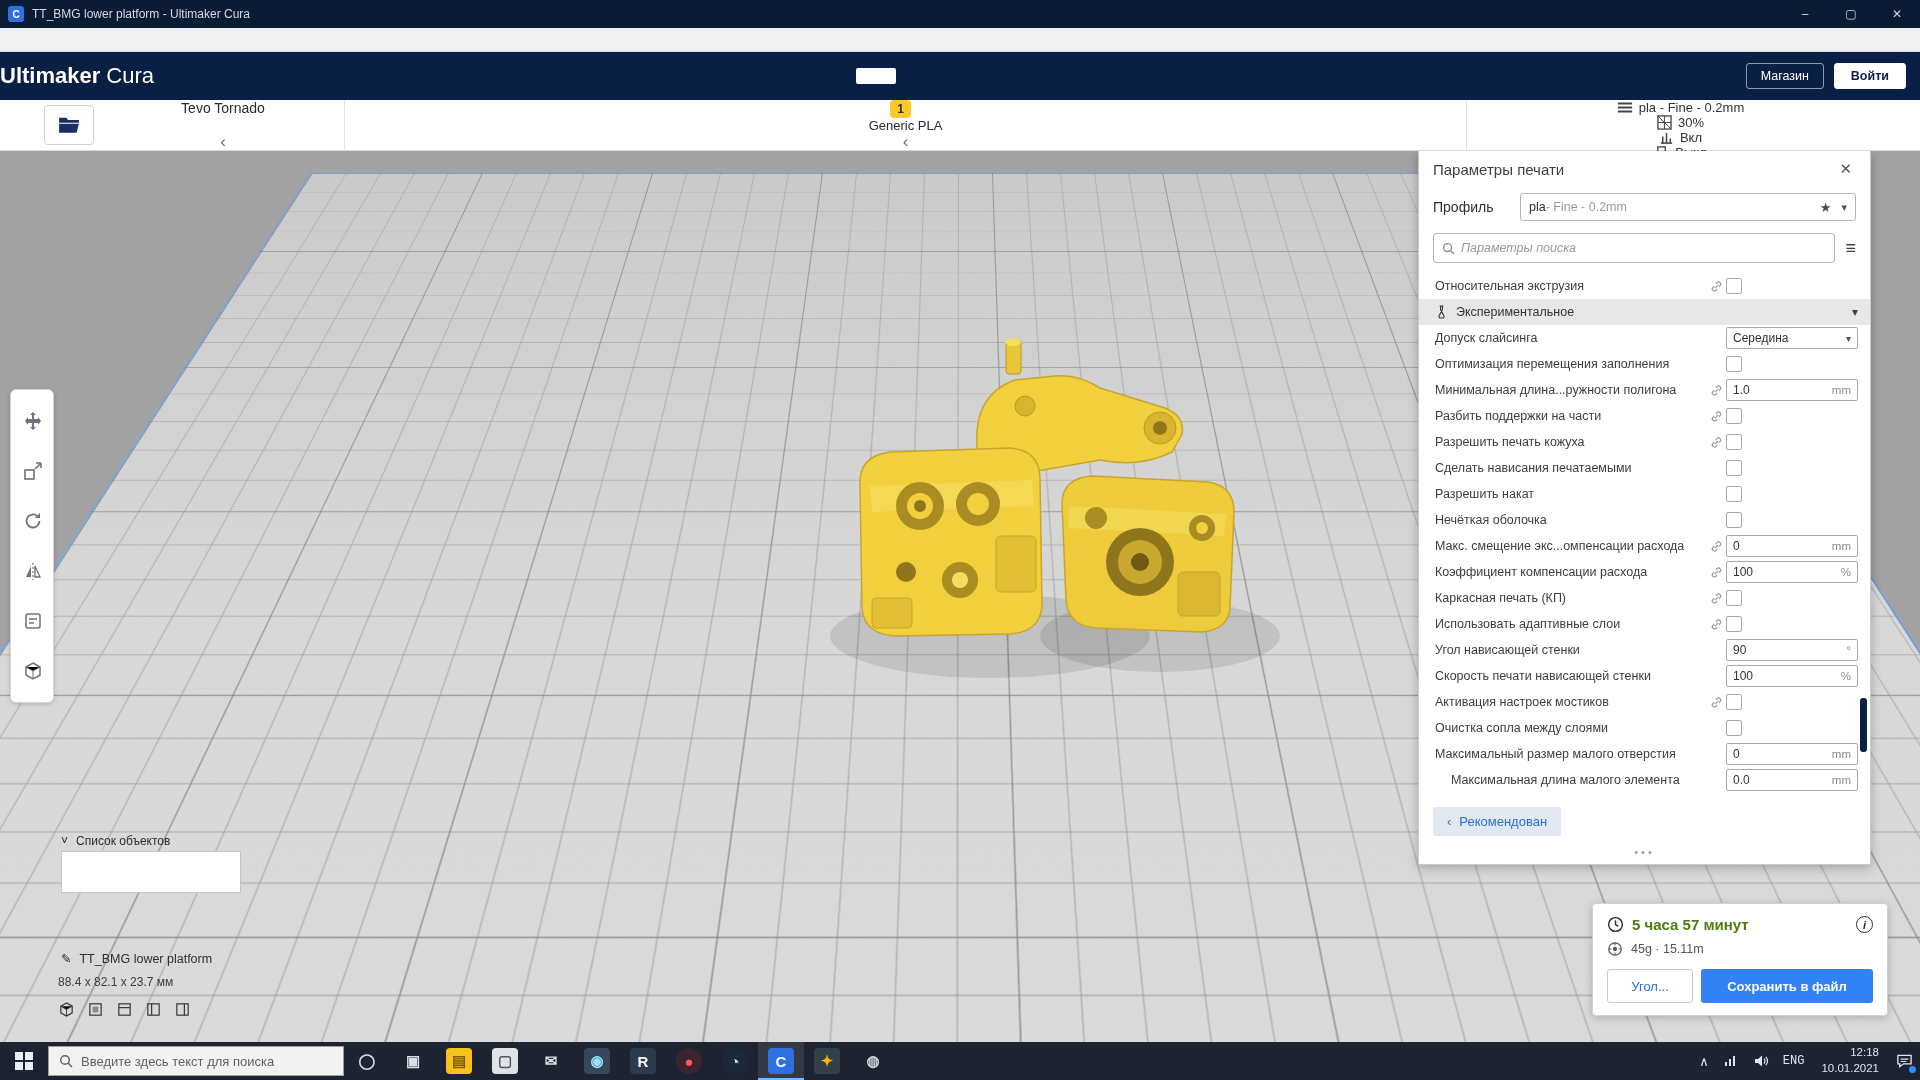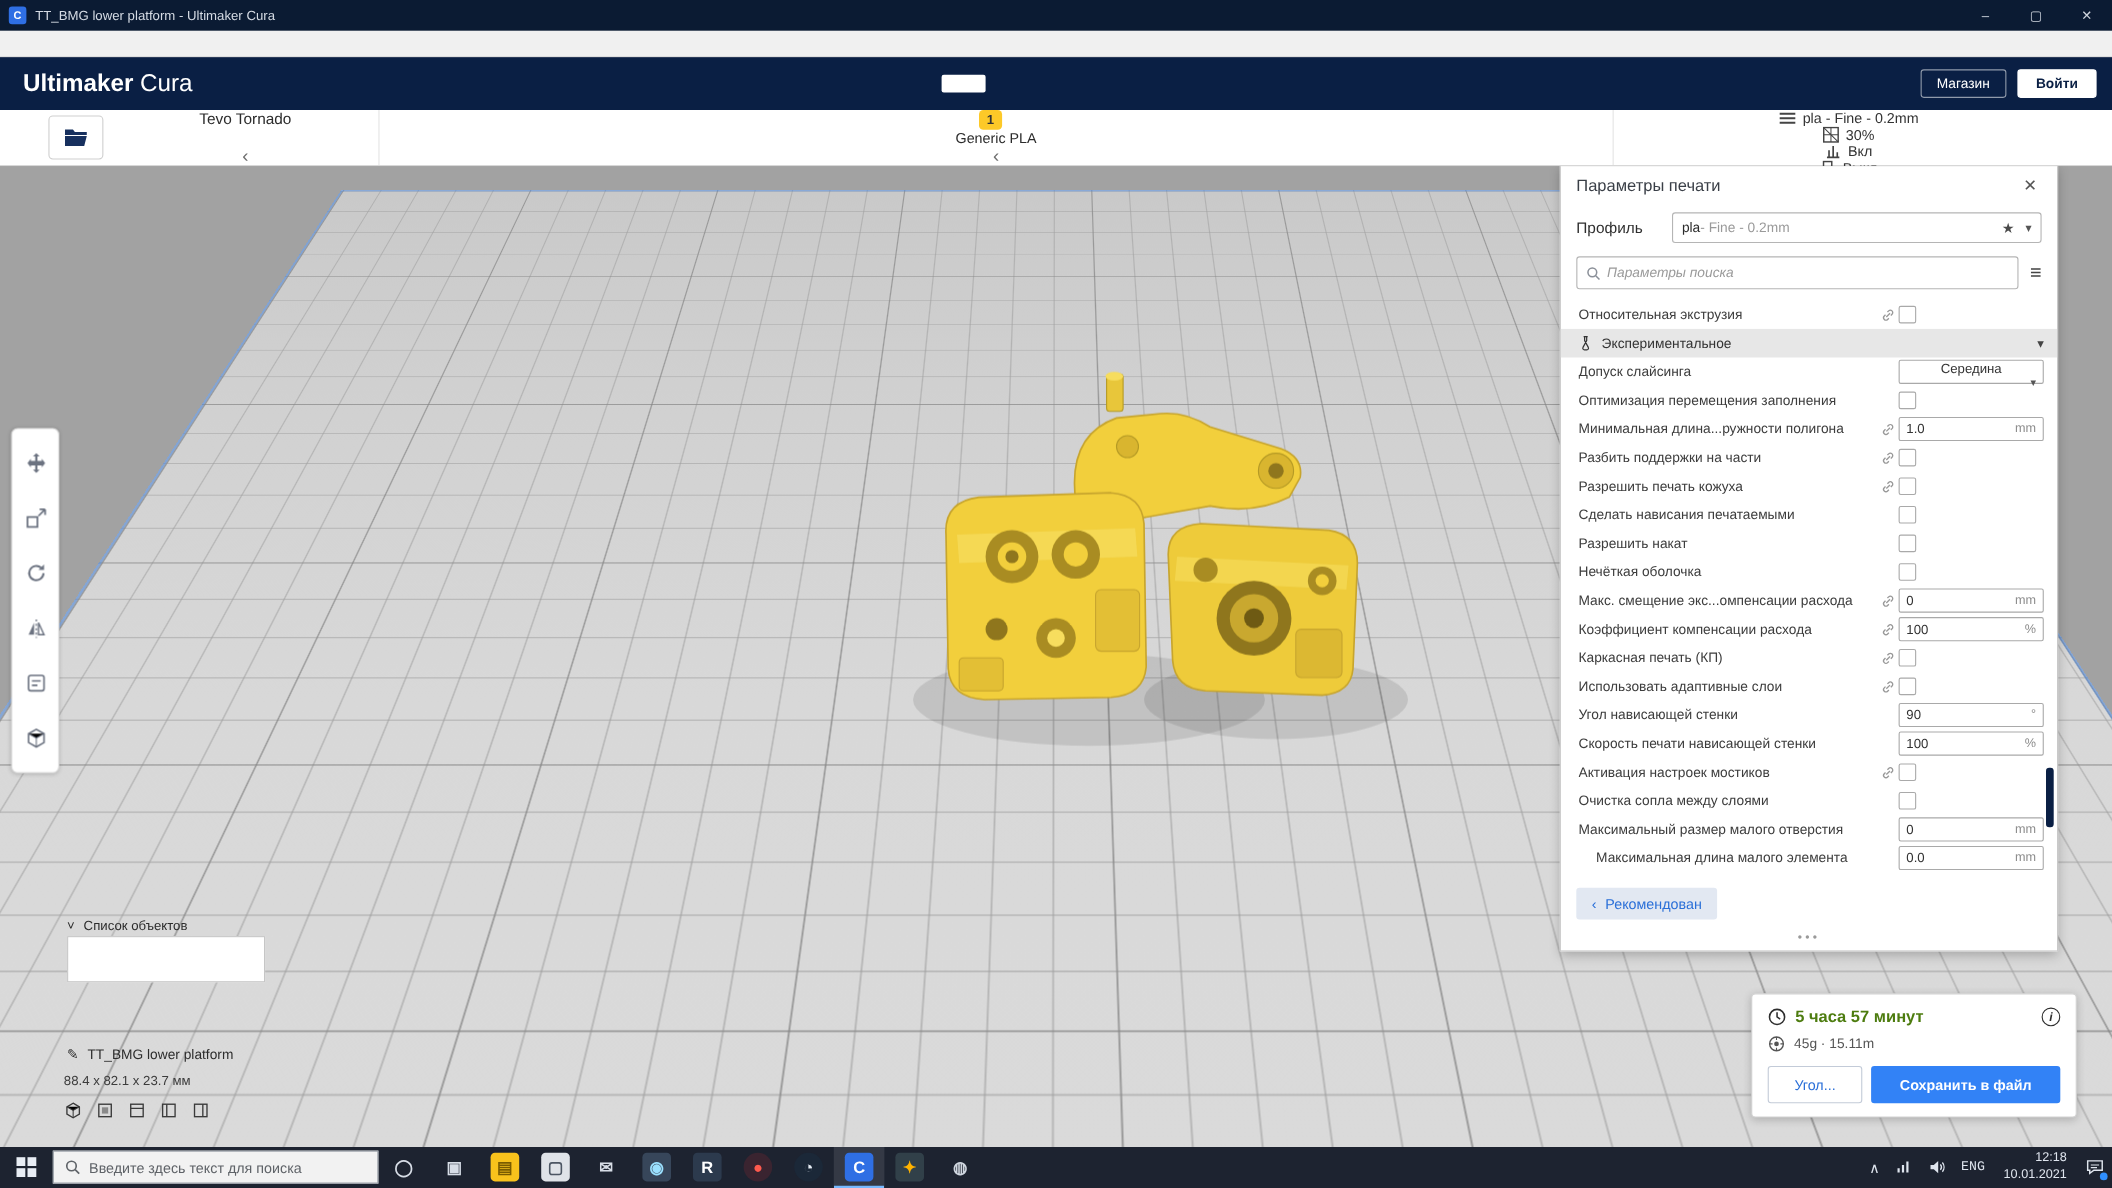--- a/index.html
+++ b/index.html
@@ -10,21 +10,21 @@
   .titlebar .appico { width:16px; height:16px; border-radius:3px; background:#2f6fe4; color:#fff; font-size:10px; font-weight:bold; display:flex; align-items:center; justify-content:center; margin:0 8px; }
   .win-controls { margin-left:auto; display:flex; height:100%; }
   .win-btn { width:46px; height:100%; display:flex; align-items:center; justify-content:center; font-size:12px; color:#cfd5de; }
 
   
   .menubar { position:absolute; top:28px; left:0; right:0; height:24px; background:#f0f0f0; border-bottom:1px solid #dcdcdc; display:flex; align-items:center; padding-left:4px; }
   .menu-item { font-size:13px; color:#1d1d1d; padding:0 8px; line-height:24px; cursor:default; }
 
   
   .appheader { position:absolute; top:52px; left:0; right:0; height:48px; background:#0a1f44; display:flex; align-items:center; }
-  .brand { margin-left:21px; color:#fff; font-size:22px; white-space:nowrap; }
+  .brand { margin-left:0; color:#fff; font-size:22px; white-space:nowrap; }
   .brand b { font-weight:700; } .brand span { font-weight:300; margin-left:6px; }
   .stage-tabs { position:absolute; left:50%; transform:translateX(-50%); display:flex; gap:44px; align-items:center; height:100%; }
   .stage-tab { color:#fff; font-size:13px; font-weight:600; letter-spacing:.4px; padding:8px 20px; border-radius:2px; cursor:pointer; }
   .stage-tab.f-active { background:#ffffff; color:#0a1f44; }
   .header-actions { margin-left:auto; margin-right:14px; display:flex; gap:10px; align-items:center; }
   .btn-ghost { color:#fff; border:1px solid rgba(255,255,255,.55); border-radius:3px; font-size:12.5px; padding:5px 14px; background:transparent; cursor:pointer; }
   .btn-white { color:#0a1f44; border:1px solid #fff; border-radius:3px; font-size:12.5px; padding:5px 16px; background:#fff; font-weight:600; cursor:pointer; }
 
   
   .toolbar { position:absolute; top:100px; left:0; right:0; height:51px; background:#fff; border-bottom:1px solid #d7d7d7; display:flex; align-items:center; }
@@ -95,21 +95,21 @@
   .setting-row.f-header .sec-chev { display:inline; }
   .link-icon { width:20px; display:flex; justify-content:center; visibility:hidden; }
   .setting-row.f-link .link-icon { visibility:visible; }
   .ctl-slot { width:132px; display:flex; justify-content:flex-start; }
   .cbox { display:none; width:16px; height:16px; border:1px solid #a9a9a9; border-radius:2px; background:#fff; }
   .ddbox { display:none; width:132px; height:22px; border:1px solid #a9a9a9; border-radius:2px; align-items:center; padding:0 6px; background:#fff; font-size:12px; color:#333; }
   .ddbox .dd-ch { margin-left:auto; font-size:10px; color:#555; }
   .inbox { display:none; width:132px; height:22px; border:1px solid #a9a9a9; border-radius:2px; align-items:center; padding:0 6px; background:#fff; font-size:12px; color:#333; }
   .inbox .unit { margin-left:auto; color:#8d8d8d; font-size:11.5px;padding-left:12px; }
   .ctl-checkbox .cbox { display:inline-block; }
-  .ctl-dropdown .ddbox { display:flex;flex-direction:column; }
+  .ctl-dropdown .ddbox { display:flex; }
   .ctl-input .inbox { display:flex; }
   .vscroll { position:absolute; right:3px; top:425px; width:7px; height:54px; background:#0a1f44; border-radius:3px; }
   .panel-foot { padding:14px 14px 6px; }
   .btn-recommended { display:inline-flex; align-items:center; gap:8px; background:#e2e8f2; color:#2a6fd8; border:none; border-radius:3px; font-size:13px; padding:7px 14px; cursor:pointer; font-family:"Liberation Sans",sans-serif; }
   .panel-handle { text-align:center; color:#9a9a9a; font-size:11px; letter-spacing:3px; padding:4px 0 6px; cursor:row-resize; }
 
   
   .jobcard { position:absolute; left:1592px; top:752px; width:296px; background:#fff; border:1px solid #d2d2d2; border-radius:4px; padding:12px 14px; box-shadow:0 2px 8px rgba(0,0,0,.2); }
   .job-row1 { display:flex; align-items:center; gap:8px; }
   .job-time { font-size:15px; font-weight:700; color:#4d7c0f; flex:1; }

